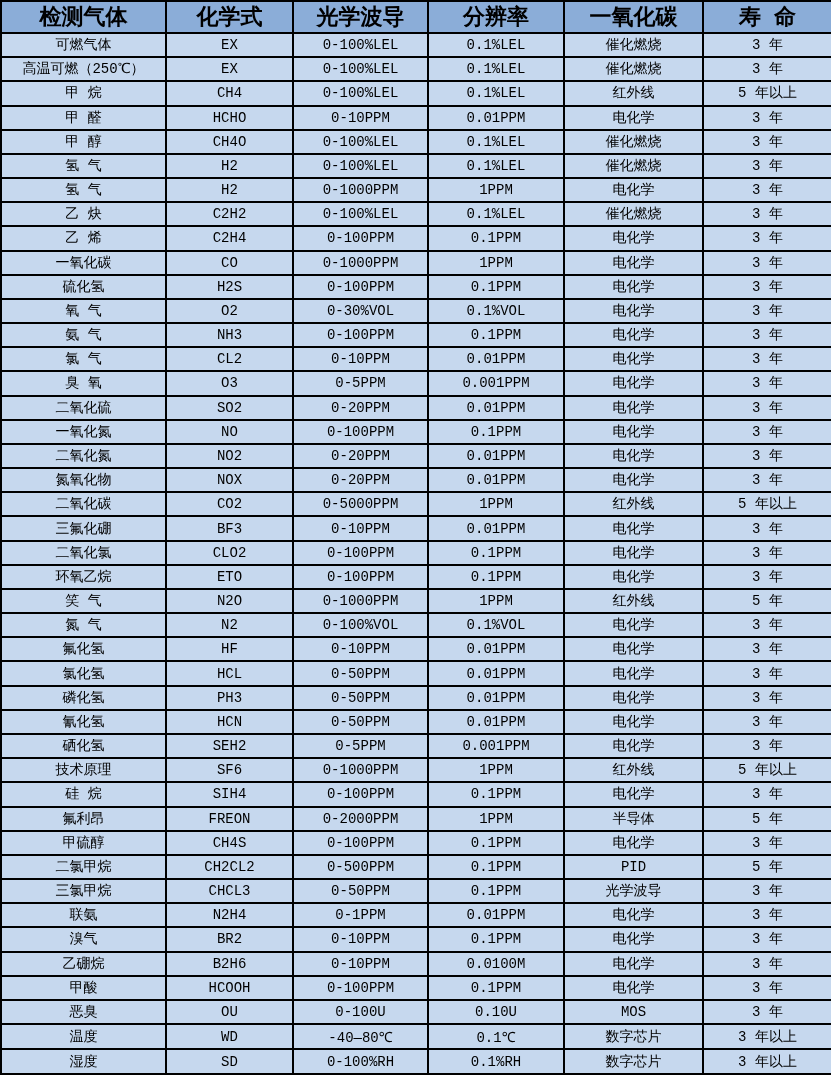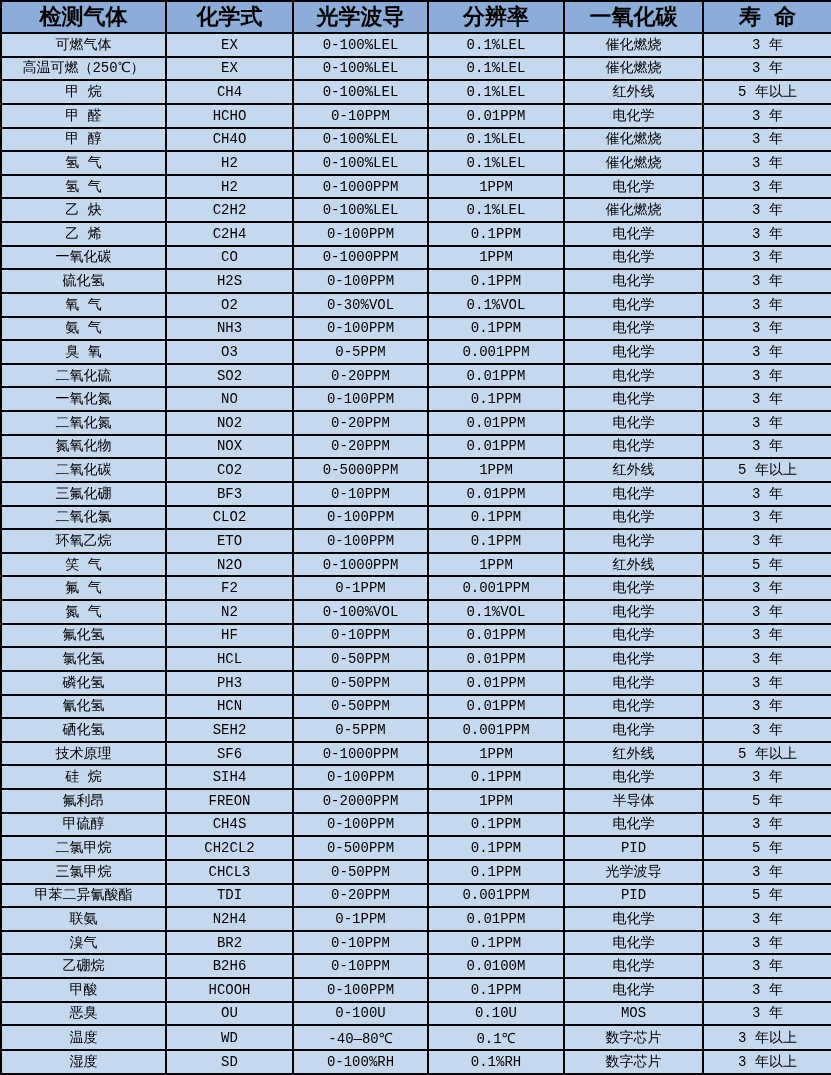--- a/index.html
+++ b/index.html
@@ -168,20 +168,28 @@
       </tr>
       <tr>
         <td>氨 气</td>
         <td>NH3</td>
         <td>0-100PPM</td>
         <td>0.1PPM</td>
         <td>电化学</td>
         <td>3 年</td>
       </tr>
       <tr>
+        <td>氯 气</td>
+        <td>CL2</td>
+        <td>0-10PPM</td>
+        <td>0.01PPM</td>
+        <td>电化学</td>
+        <td>3 年</td>
+      </tr>
+      <tr>
         <td>臭 氧</td>
         <td>O3</td>
         <td>0-5PPM</td>
         <td>0.001PPM</td>
         <td>电化学</td>
         <td>3 年</td>
       </tr>
       <tr>
         <td>二氧化硫</td>
         <td>SO2</td>
@@ -248,28 +256,20 @@
       </tr>
       <tr>
         <td>笑 气</td>
         <td>N2O</td>
         <td>0-1000PPM</td>
         <td>1PPM</td>
         <td>红外线</td>
         <td>5 年</td>
       </tr>
       <tr>
-        <td>氟 气</td>
-        <td>F2</td>
-        <td>0-1PPM</td>
-        <td>0.001PPM</td>
-        <td>电化学</td>
-        <td>3 年</td>
-      </tr>
-      <tr>
         <td>氮 气</td>
         <td>N2</td>
         <td>0-100%VOL</td>
         <td>0.1%VOL</td>
         <td>电化学</td>
         <td>3 年</td>
       </tr>
       <tr>
         <td>氟化氢</td>
         <td>HF</td>
@@ -350,28 +350,20 @@
         <td>PID</td>
         <td>5 年</td>
       </tr>
       <tr>
         <td>三氯甲烷</td>
         <td>CHCL3</td>
         <td>0-50PPM</td>
         <td>0.1PPM</td>
         <td>光学波导</td>
         <td>3 年</td>
-      </tr>
-      <tr>
-        <td>甲苯二异氰酸酯</td>
-        <td>TDI</td>
-        <td>0-20PPM</td>
-        <td>0.001PPM</td>
-        <td>PID</td>
-        <td>5 年</td>
       </tr>
       <tr>
         <td>联氨</td>
         <td>N2H4</td>
         <td>0-1PPM</td>
         <td>0.01PPM</td>
         <td>电化学</td>
         <td>3 年</td>
       </tr>
       <tr>

